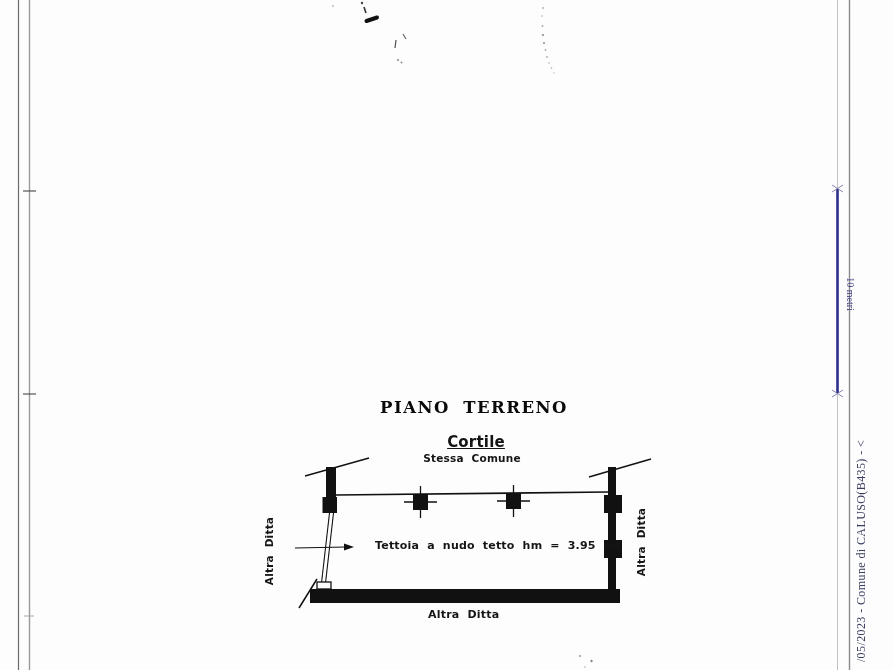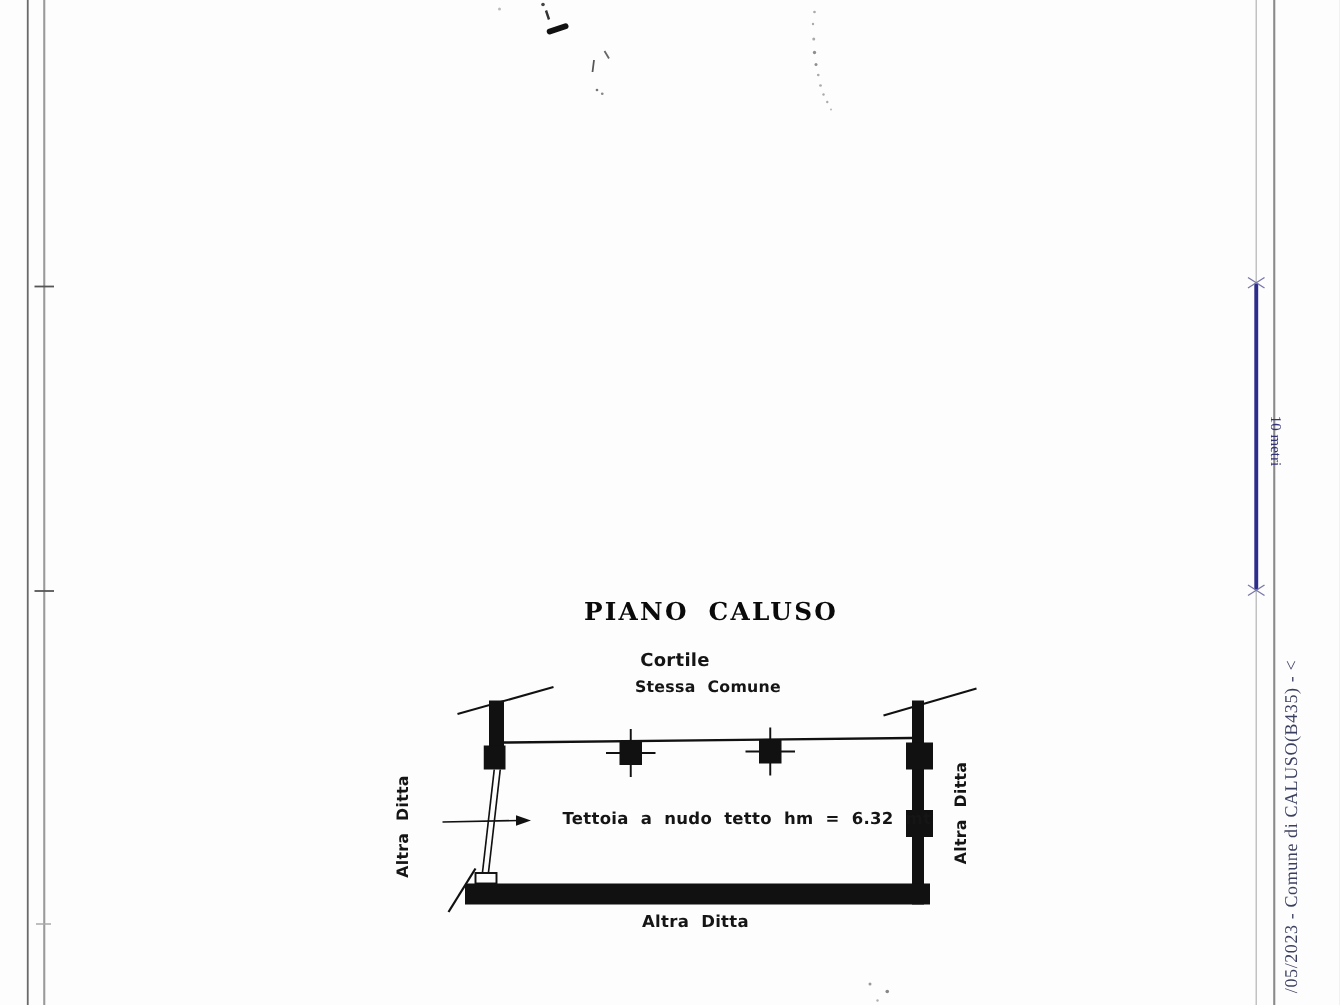--- a/index.html
+++ b/index.html
@@ -129,27 +129,27 @@
       <circle cx="551.5" cy="68" r="0.8"></circle>
       <circle cx="554" cy="73" r="0.7" fill="#bbb"></circle>
     </g>
     <g>
       <circle cx="580" cy="656" r="1" fill="#999"></circle>
       <circle cx="591.5" cy="661" r="1.2" fill="#888"></circle>
       <circle cx="585" cy="667" r="0.8" fill="#b0b0b0"></circle>
     </g>
   </svg>
 
-  <div class="txt title center" style="left:474px;top:398px;">PIANO CALUSO</div>
+  <div class="txt title center" style="left:474px;top:398px;">PIANO TERRENO</div>
 
-  <div class="txt cadlabel center" style="left:450px;top:433px;font-size:12px;">Cortile</div>
+  <div class="txt cadlabel center" style="left:476px;top:433px;font-size:15px;text-decoration:underline;">Cortile</div>
 
   <div class="txt cadlabel center" style="left:472px;top:452px;">Stessa Comune</div>
 
-  <div class="txt cadlabel" style="left:375px;top:539px;font-size:11px;">Tettoia a nudo tetto hm = 6.32 mt</div>
+  <div class="txt cadlabel" style="left:375px;top:539px;font-size:11px;">Tettoia a nudo tetto hm = 3.95 mt</div>
 
   <div class="txt cadlabel rot-ccw" style="left:269px;top:551px;">Altra Ditta</div>
 
   <div class="txt cadlabel rot-ccw" style="left:641px;top:542px;">Altra Ditta</div>
 
   <div class="txt cadlabel" style="left:428px;top:608px;font-size:11px;">Altra Ditta</div>
 
   <div class="txt scale-label rot-cw" style="left:850px;top:294px;">10 metri</div>
 
   <div class="txt margin-note rot-ccw" style="left:861px;top:551px;">/05/2023 - Comune di CALUSO(B435) - &lt;</div>

